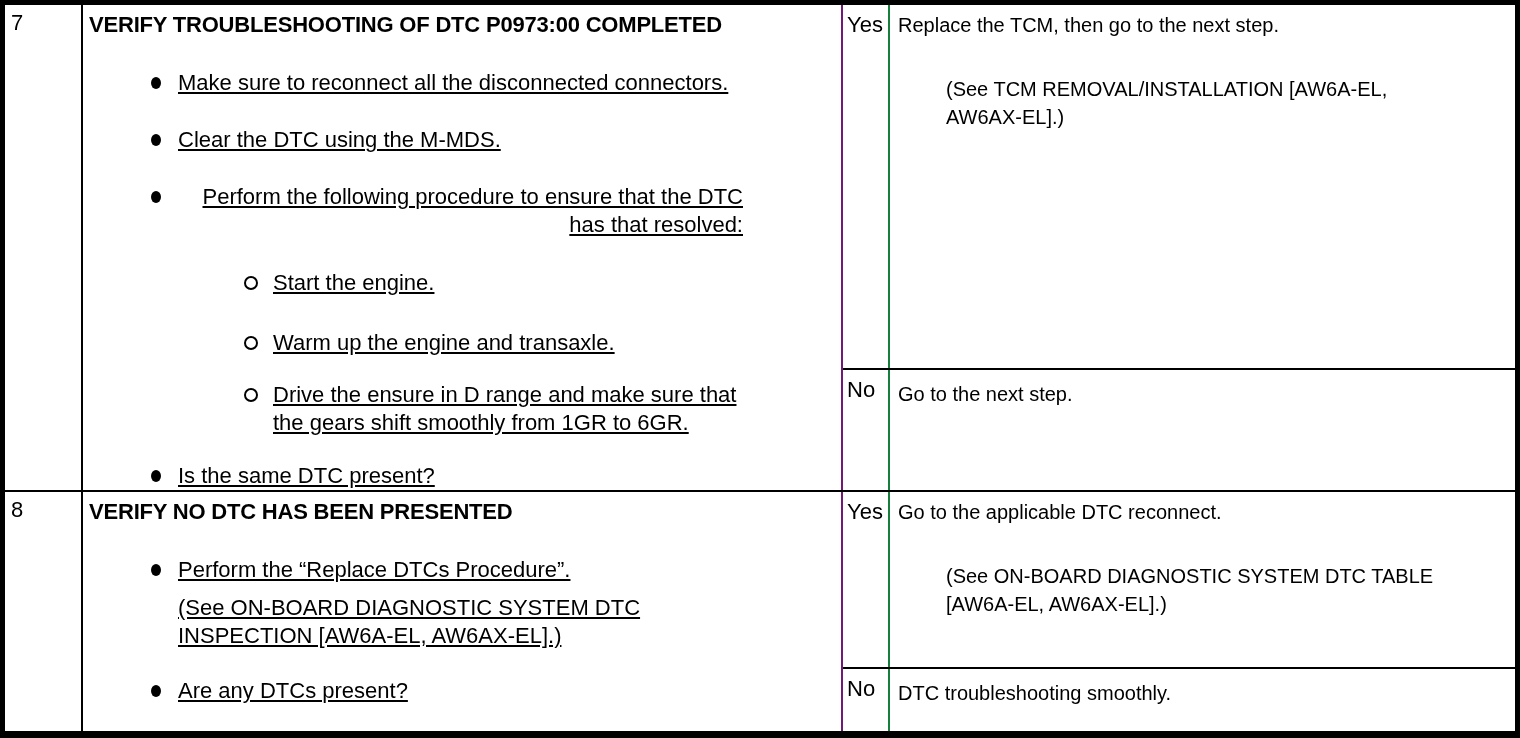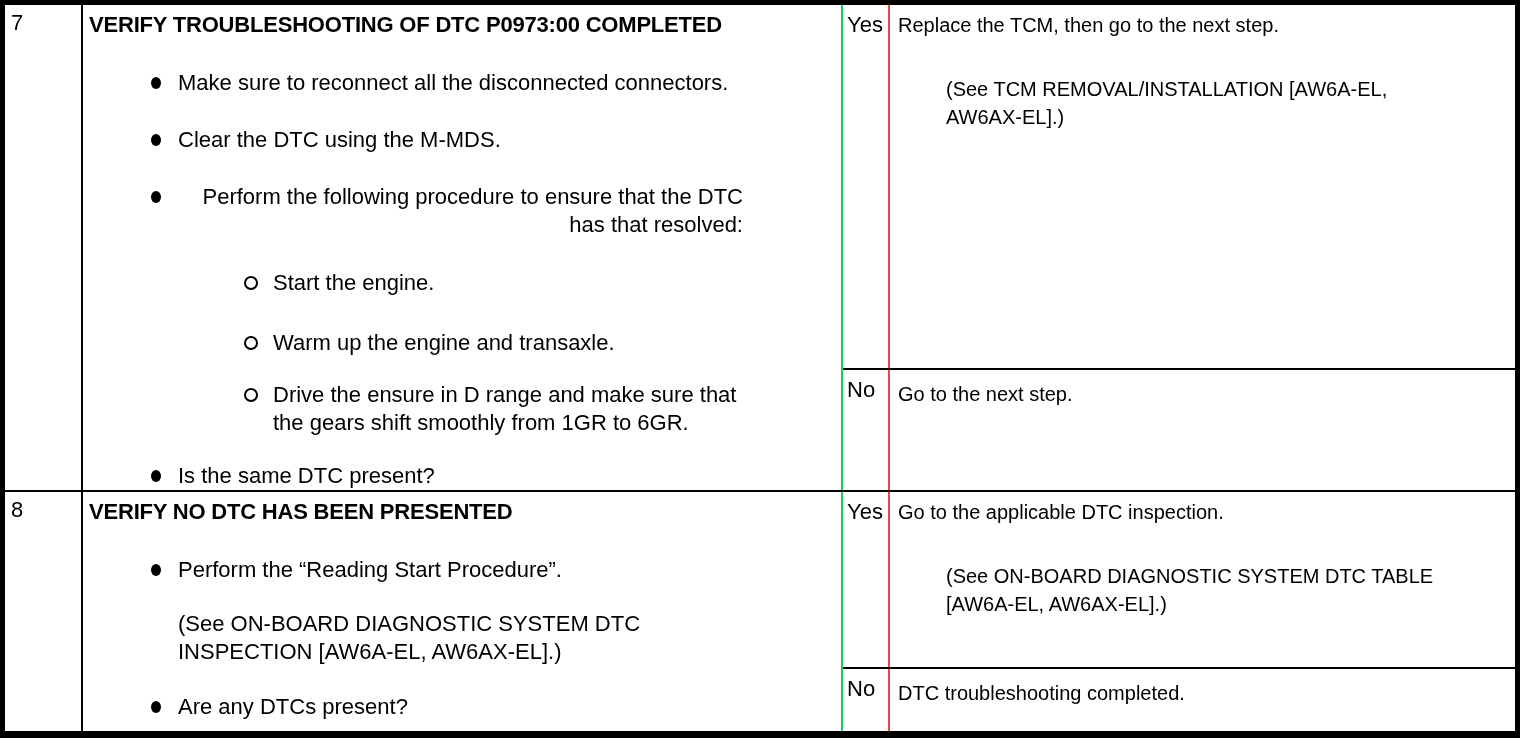--- a/index.html
+++ b/index.html
@@ -21,66 +21,66 @@
   .trow.r7 { height: 487px; border-bottom: 2px solid #000; }
   .trow.r8 { flex: 1; }
   .step {
     width: 78px; flex: none;
     border-right: 2px solid #000;
     padding: 4px 0 0 6px;
     font-size: 22px; line-height: 28px;
   }
   .action {
     width: 760px; flex: none;
-    border-right: 2px solid #22c55e;
+    border-right: 2px solid #701a75;
     padding: 6px 0 0 6px;
     font-size: 22px; line-height: 28px;
     overflow: hidden;
   }
   .action .title { font-weight: bold; letter-spacing: -0.2px; }
   .rightcol { flex: 1; display: flex; flex-direction: column; }
   .subrow { display: flex; width: 100%; overflow: hidden; }
   .subrow.yes7 { height: 365px; border-bottom: 2px solid #000; }
   .subrow.no7  { flex: 1; }
   .subrow.yes8 { height: 177px; border-bottom: 2px solid #000; }
   .subrow.no8  { flex: 1; }
   .yn {
     width: 47px; flex: none;
-    border-right: 2px solid #ef4444;
+    border-right: 2px solid #15803d;
     padding: 6px 0 0 4px;
     font-size: 22px; line-height: 28px;
   }
   .res {
     flex: 1;
     padding: 6px 6px 0 8px;
     font-size: 20px; line-height: 28px;
   }
   .res .p2 { margin-top: 36px; max-width: 520px; margin-left: 48px; }
   .no7 .res, .no8 .res { padding-top: 10px; }
 
-  .bullet { display: flex; align-items: flex-start; }
+  .bullet { display: flex; align-items: flex-start; text-decoration: underline; }
   .b-l1 { padding-left: 62px; }
   .b-l2 { padding-left: 155px; }
   .b-cont { padding-left: 89px; }
   .dot {
     width: 10px; height: 12px; flex: none;
     background: #000; border-radius: 50%;
     margin: 8px 17px 0 0;
   }
   .circ {
     width: 14px; height: 14px; flex: none;
     border: 2.5px solid #000; border-radius: 50%;
     background: #fff;
     margin: 7px 15px 0 0;
   }
   .mt30 { margin-top: 30px; }
   .mt29 { margin-top: 29px; text-align: right; }
   .mt32 { margin-top: 32px; }
   .mt27 { margin-top: 27px; }
-  .mt26 { margin-top: 26px; }
+  .mt26 { margin-top: 10px; }
   .mt25 { margin-top: 25px; }
   .mt24 { margin-top: 24px; }
   .w565 { max-width: 565px; }
   .w485 { max-width: 485px; }
   .w520 { max-width: 520px; }
 </style>
 </head>
 <body>
 
 <div class="tbl">
@@ -145,43 +145,43 @@
   </div>
 
   <div class="trow r8">
     <div class="step">8</div>
 
     <div class="action">
       <div class="title">VERIFY NO DTC HAS BEEN PRESENTED</div>
 
       <div class="bullet b-l1 mt30">
         <span class="dot"></span>
-        <span>Perform the “Reading Start Procedure”.</span>
+        <span>Perform the “Replace DTCs Procedure”.</span>
       </div>
 
       <div class="bullet b-cont mt26">
         <span class="w520">(See ON-BOARD DIAGNOSTIC SYSTEM DTC INSPECTION [AW6A-EL, AW6AX-EL].)</span>
       </div>
 
       <div class="bullet b-l1 mt27">
         <span class="dot"></span>
         <span>Are any DTCs present?</span>
       </div>
     </div>
 
     <div class="rightcol">
       <div class="subrow yes8">
         <div class="yn">Yes</div>
         <div class="res">
-          <p>Go to the applicable DTC inspection.</p>
+          <p>Go to the applicable DTC reconnect.</p>
           <p class="p2">(See ON-BOARD DIAGNOSTIC SYSTEM DTC TABLE [AW6A-EL, AW6AX-EL].)</p>
         </div>
       </div>
       <div class="subrow no8">
         <div class="yn">No</div>
         <div class="res">
-          <p>DTC troubleshooting completed.</p>
+          <p>DTC troubleshooting smoothly.</p>
         </div>
       </div>
     </div>
   </div>
 
 </div>
 
 </body></html>

